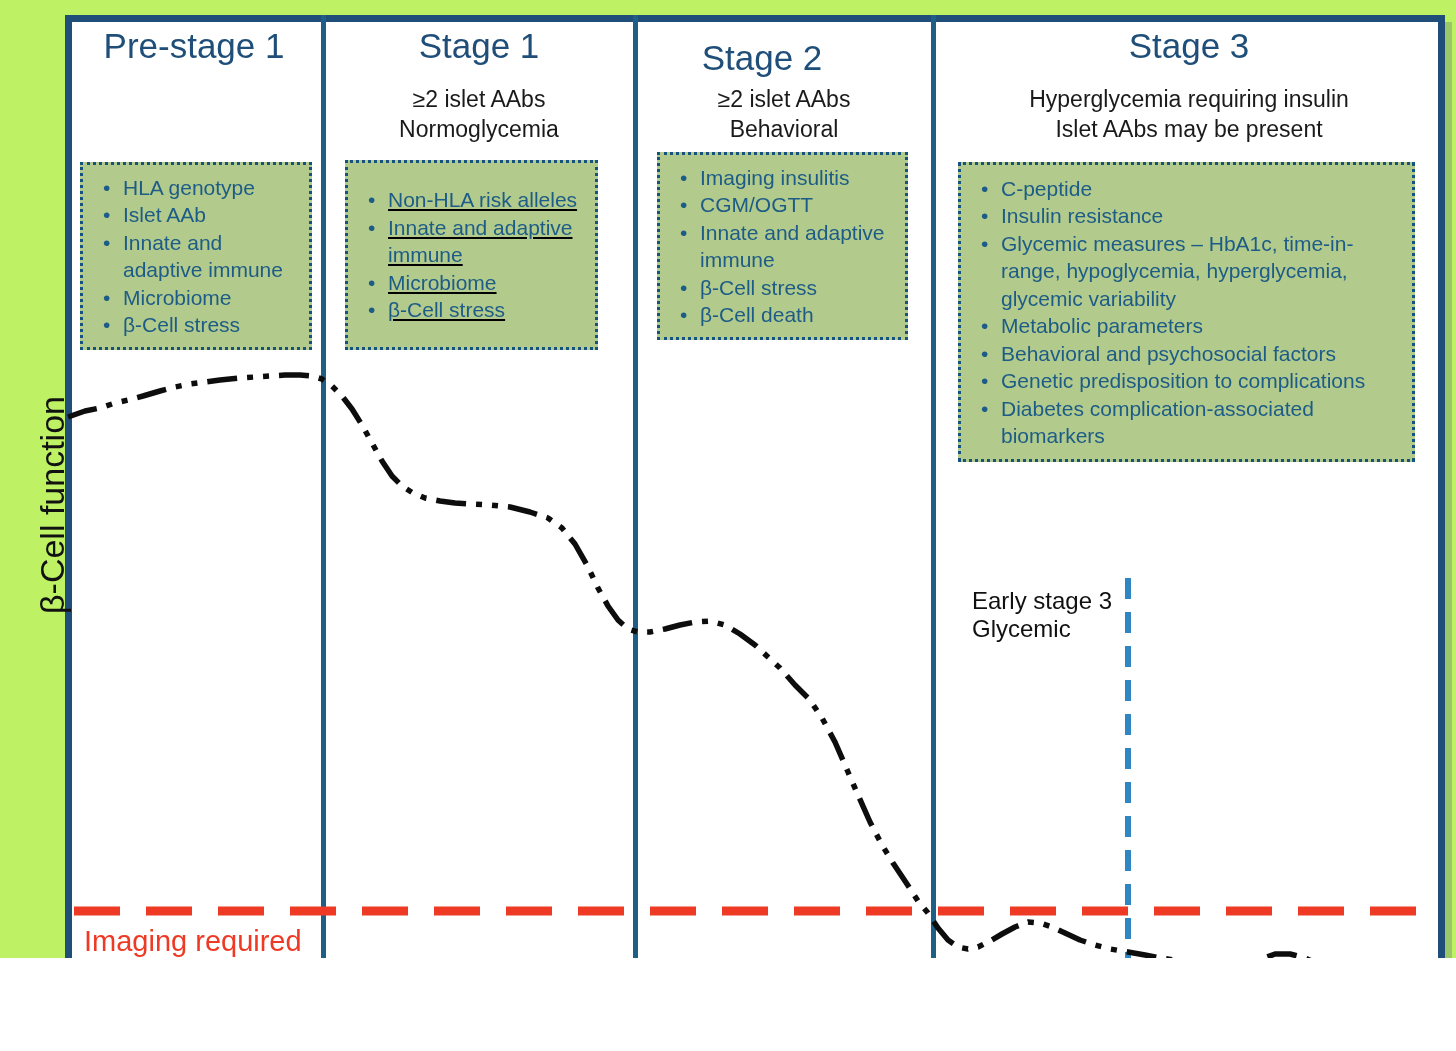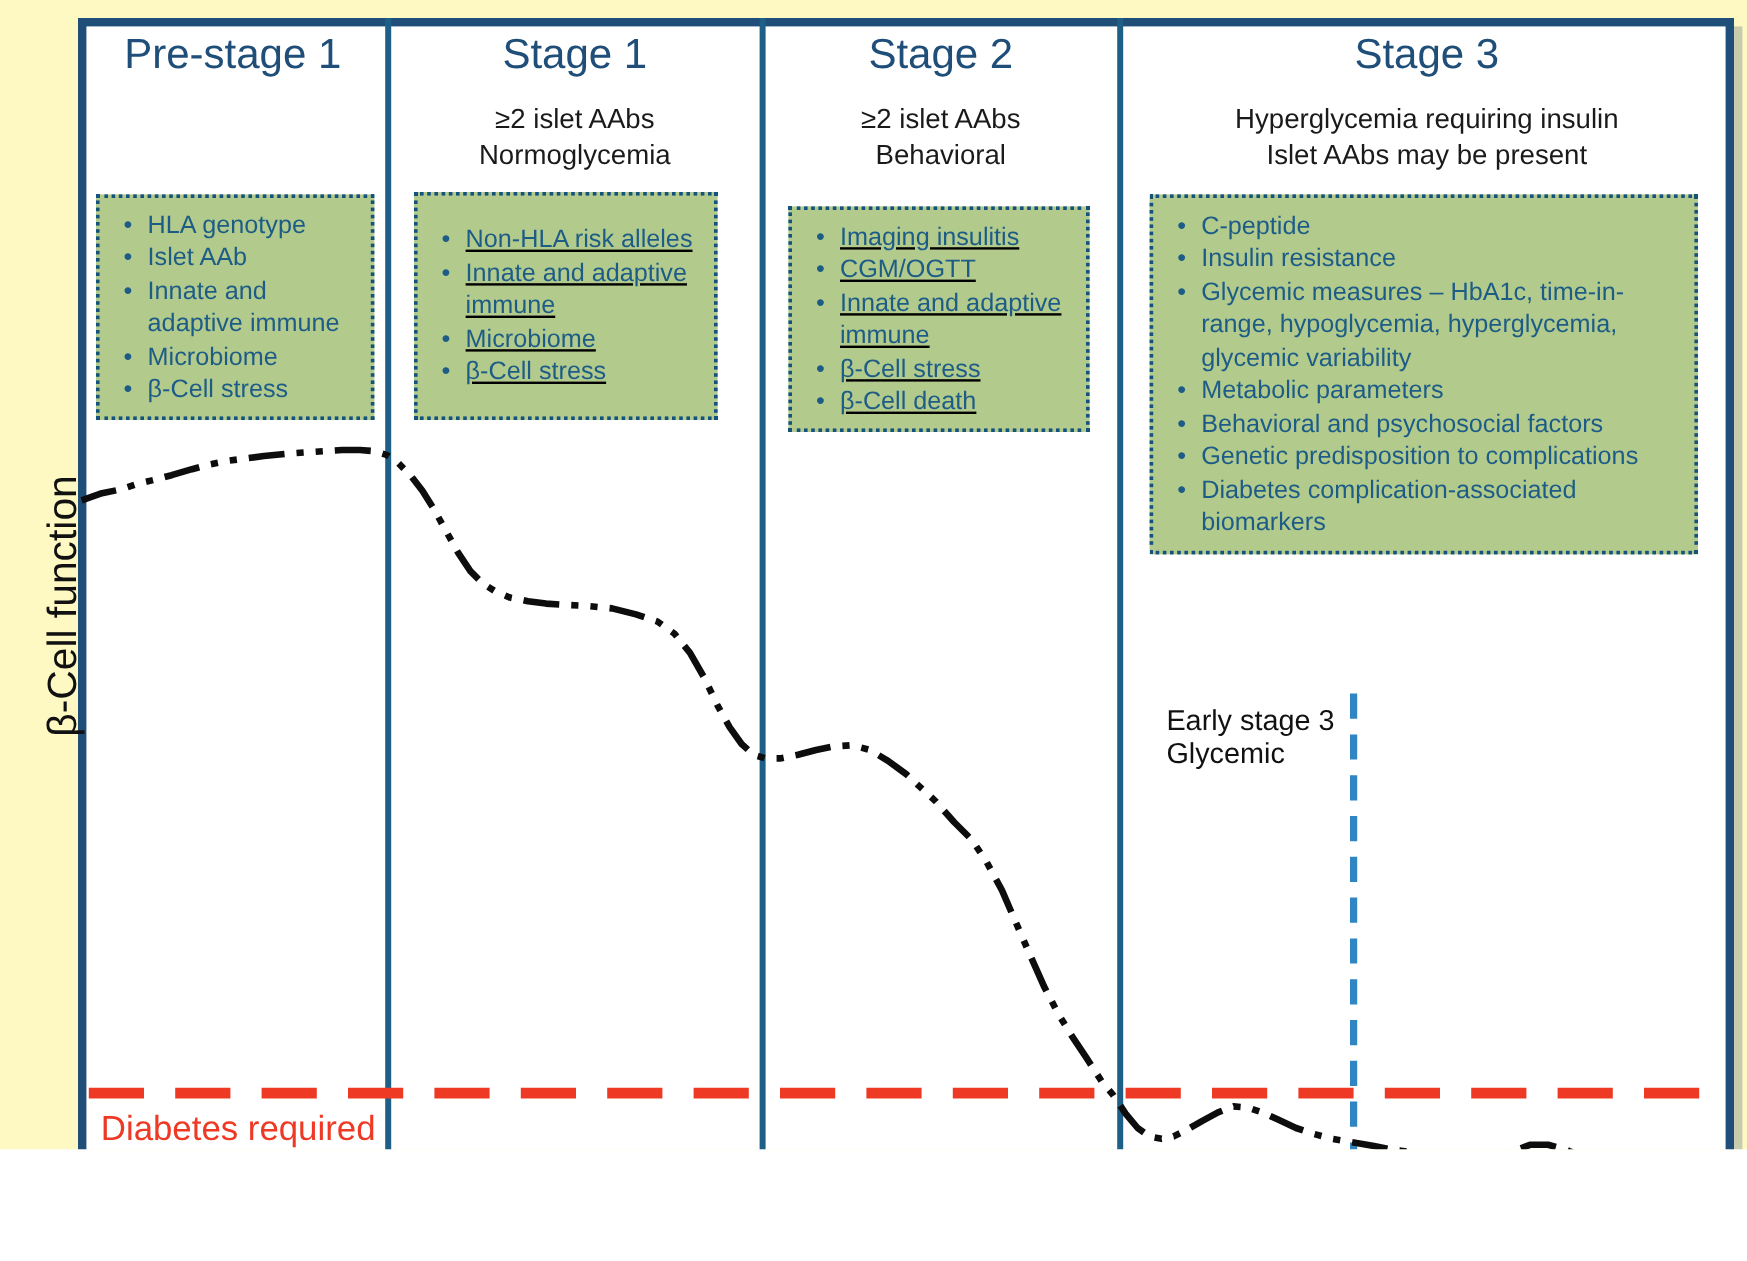--- a/index.html
+++ b/index.html
@@ -1,19 +1,19 @@
 <!DOCTYPE html>
 <html><head>
 <meta charset="utf-8">
 <style>
   html,body{margin:0;padding:0;background:#ffffff;}
   #canvas{
     position:relative;
     width:1456px;height:958px;
-    background:#fef9c3;
+    background:#bef264;
     font-family:"Liberation Sans", sans-serif;
     overflow:hidden;
   }
   
   #chart-frame{
     position:absolute;left:65px;top:15px;width:1380px;height:968px;
     border:7px solid #1F4E79;
     box-sizing:border-box;
     background:#ffffff;
     box-shadow:7px 7px 0 rgba(80,98,118,0.30);
@@ -27,42 +27,42 @@
   #divider-3{left:931px;}
 
   .stage-title{
     position:absolute;top:24px;height:44px;line-height:44px;
     text-align:center;
     font-size:35px;color:#1F4E79;
     white-space:nowrap;
   }
   #title-0{left:65px;width:258px;}
   #title-1{left:323px;width:312px;}
-  #title-2{left:635px;width:298px;}
+  #title-2{left:613px;width:298px;margin-top:12px;}
   #title-3{left:933px;width:512px;}
 
   .stage-subtitle{
     position:absolute;top:84px;
     text-align:center;
     font-size:23px;line-height:30px;color:#1a1a1a;
   }
   #subtitle-1{left:323px;width:312px;}
   #subtitle-2{left:635px;width:298px;}
   #subtitle-3{left:933px;width:512px;}
 
   .biomarker-box{
     position:absolute;
     background:#B2CA8C;
     border:3px dotted #15537E;
     box-sizing:border-box;
     display:flex;flex-direction:column;justify-content:center;
   }
   #box-0{left:80px;top:162px;width:232px;height:188px;}
   #box-1{left:345px;top:160px;width:253px;height:190px;text-decoration:underline;}
-  #box-2{left:657px;top:172px;width:251px;height:188px;text-decoration:underline;}
+  #box-2{left:657px;top:152px;width:251px;height:188px;}
   #box-3{left:958px;top:162px;width:457px;height:300px;}
 
   .biomarker-list{
     margin:0;padding:0 10px 0 18px;
     list-style:none;
     font-size:21px;line-height:27.5px;color:#1D5C86;
   }
   .biomarker-list li{position:relative;padding-left:22px;}
   .biomarker-list li::before{
     content:"\2022";
@@ -161,21 +161,21 @@
         <li>Genetic predisposition to complications</li>
         <li>Diabetes complication-associated biomarkers</li>
       </ul>
   </div>
 
   <div id="honeymoon-label">
     <div>Early stage 3</div>
     <div>Glycemic</div>
   </div>
 
-  <div id="insulin-label">Diabetes required</div>
+  <div id="insulin-label">Imaging required</div>
 
   <div id="y-axis-label">β-Cell function</div>
   <div id="x-axis-label">Time</div>
 
   <svg id="overlay" viewBox="0 0 1456 1051">
     <line id="insulin-line" fill="none" x1="74" x2="1440" y1="911" y2="911" stroke="#EE3A25" stroke-width="9" stroke-dasharray="46 26"></line>
     <line id="honeymoon-line" fill="none" x1="1128" x2="1128" y1="578" y2="980" stroke="#2F86C3" stroke-width="6" stroke-dasharray="21 13"></line>
     <polyline id="beta-curve" fill="none" points="68,417 85,411 100,408 115,403 128,400 143,396 160,391 175,387 190,384 205,382 220,380 240,378 255,377 270,376 285,375 300,375 312,376 322,379 332,386 342,396 352,409 362,425 372,443 382,461 392,476 402,486 413,493 425,498 440,501 455,503 470,504 490,505 510,507 530,512 548,518 562,528 575,544 587,565 598,588 608,606 618,620 628,629 638,632 650,632 665,629 680,625 695,622 710,621 725,625 740,634 755,645 768,657 780,668 795,685 810,700 822,718 835,742 848,772 858,795 870,822 882,845 893,863 905,881 918,901 928,913 938,928 948,940 958,947 968,949 978,947 990,941 1002,934 1015,927 1028,922 1040,923 1052,927 1065,933 1080,940 1095,945 1110,949 1128,952 1145,955 1160,958 1175,960 1190,963 1205,966 1220,968 1235,968 1250,964 1262,959 1275,954 1290,954 1305,958 1320,965 1335,972 1350,975 1365,977 1380,978 1395,976 1412,972 1428,969 1440,970" stroke="#0D0D0D" stroke-width="5.5" stroke-dasharray="30 10 6 10 6 10" stroke-linejoin="round"></polyline>
   </svg>
 

